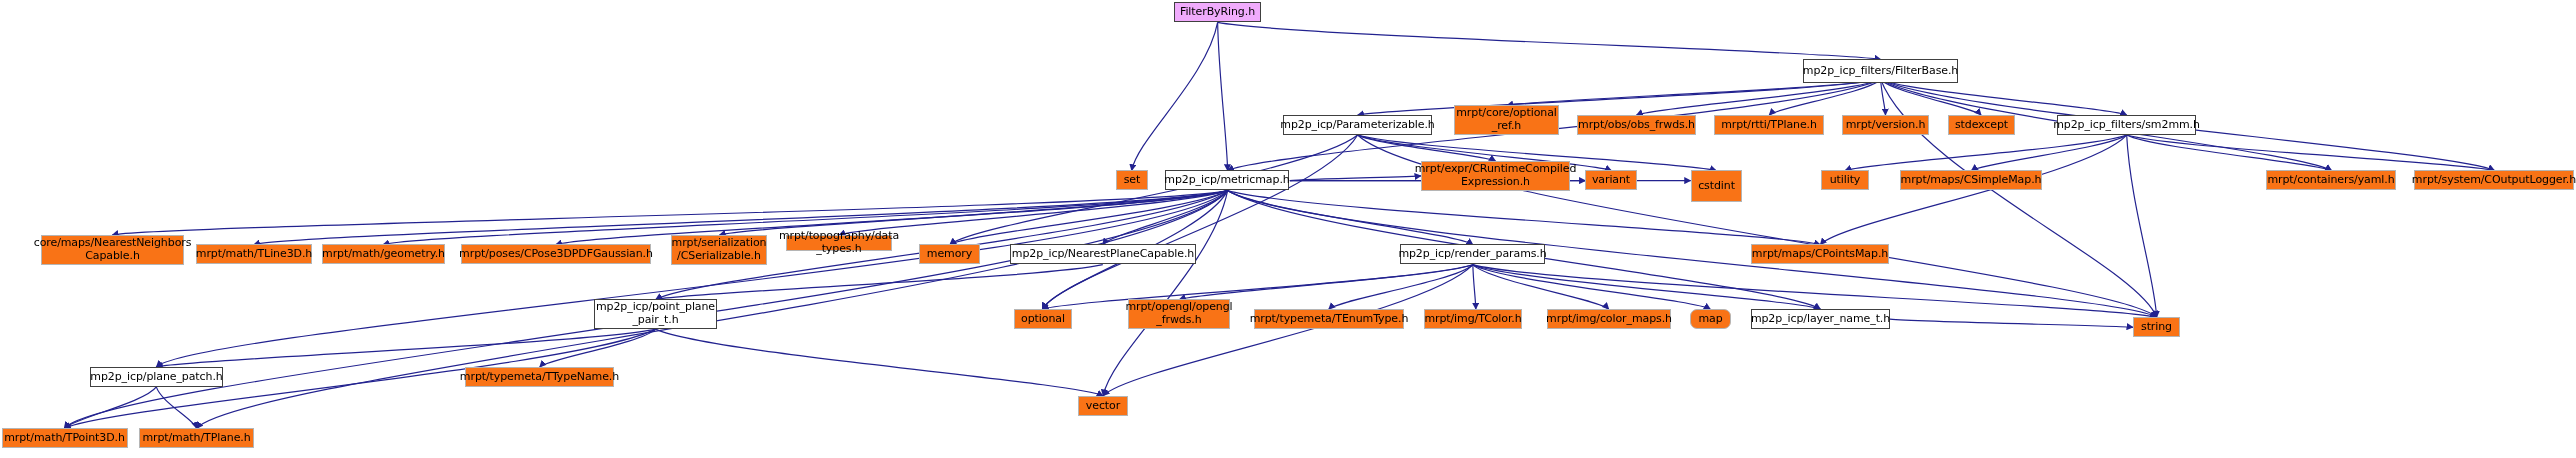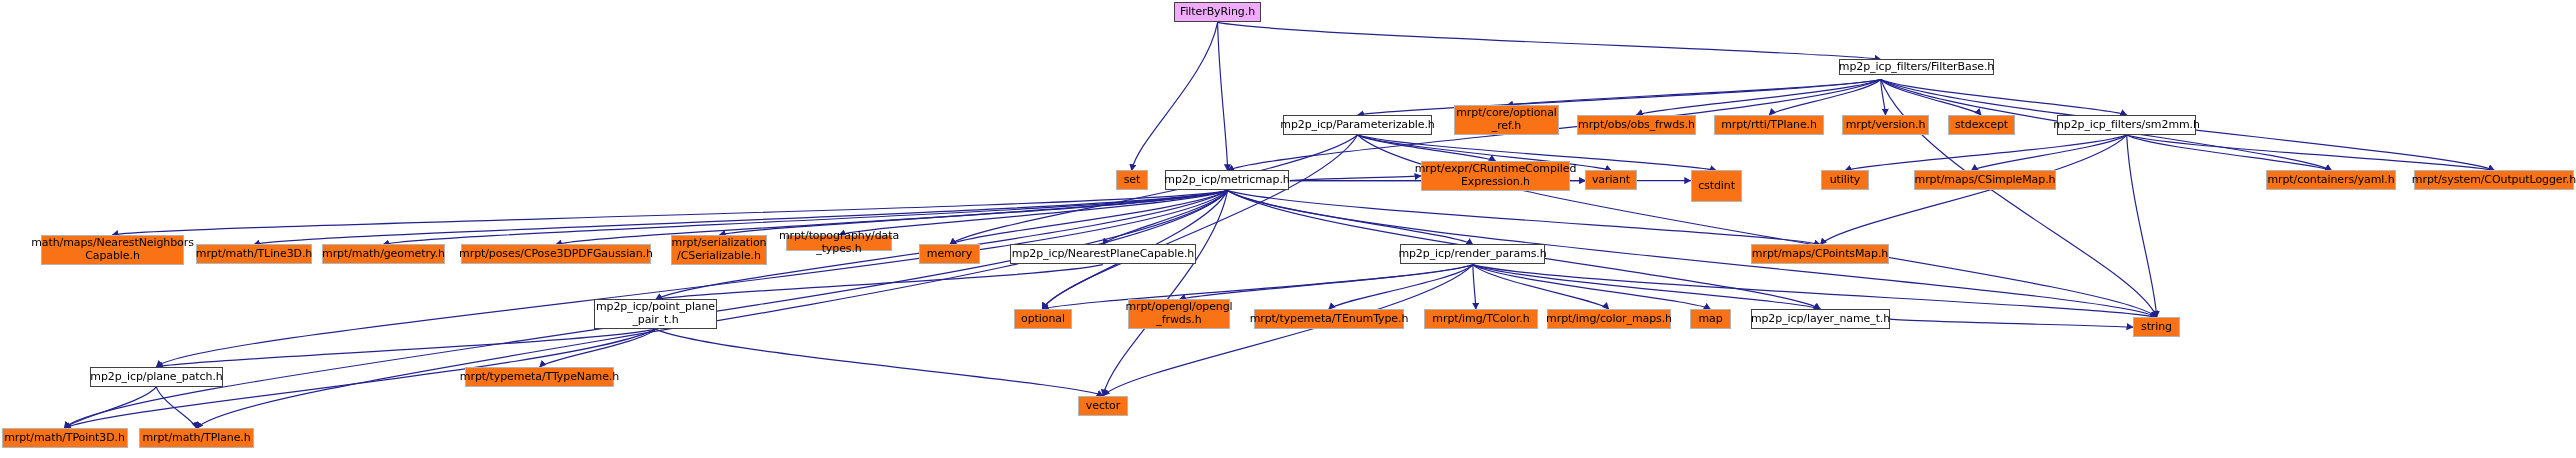--- a/index.html
+++ b/index.html
@@ -107,61 +107,61 @@
       <path d="M 2551 430.5 C 2592.328 434.68, 2856.04 439.08, 2879 441.5" fill="none" stroke="#22228f" stroke-width="1.6" marker-end="url(#arrow)"></path>
       <path d="M 211 522 C 195.376 543.28, 95.68 565.68, 87 578" fill="none" stroke="#22228f" stroke-width="1.6" marker-end="url(#arrow)"></path>
       <path d="M 211 522 C 217.867 543.28, 261.685 565.68, 265.5 578" fill="none" stroke="#22228f" stroke-width="1.6" marker-end="url(#arrow)"></path>
       <path d="M 1657 257 C 1558 347.44, 266 442.64, 211 495" fill="none" stroke="#22228f" stroke-width="1.6" marker-end="url(#arrow)"></path>
       <path d="M 1657 257 C 1558 378.98, 320.5 507.38, 265.5 578" fill="none" stroke="#22228f" stroke-width="1.6" marker-end="url(#arrow)"></path>
       <path d="M 1657 257 C 1558 378.98, 142 507.38, 87 578" fill="none" stroke="#22228f" stroke-width="1.6" marker-end="url(#arrow)"></path>
       <path d="M 1988 357 C 2087 383.98, 2856 412.38, 2911 428" fill="none" stroke="#22228f" stroke-width="1.6" marker-end="url(#arrow)"></path>
     </svg>
   <div id="nodes-layer">
       <div class="node root" style="left: 1174px; top: 2.2px; width: 87px; height: 20px;">FilterByRing.h</div>
-      <div class="node hdr" style="left: 1803px; top: 59px; width: 155px; height: 16px; margin-left: 36px;">mp2p_icp_filters/FilterBase.h</div>
+      <div class="node hdr" style="left: 1803px; top: 59px; width: 155px; height: 24px;">mp2p_icp_filters/FilterBase.h</div>
       <div class="node hdr" style="left: 1283px; top: 115px; width: 149px; height: 20px;">mp2p_icp/Parameterizable.h</div>
       <div class="node " style="left: 1454px; top: 105px; width: 105px; height: 30px;">mrpt/core/optional
 _ref.h</div>
       <div class="node " style="left: 1577px; top: 115px; width: 119px; height: 20px;">mrpt/obs/obs_frwds.h</div>
       <div class="node " style="left: 1714px; top: 115px; width: 110px; height: 20px;">mrpt/rtti/TPlane.h</div>
       <div class="node " style="left: 1842px; top: 115px; width: 87px; height: 20px;">mrpt/version.h</div>
       <div class="node " style="left: 1948px; top: 115px; width: 67px; height: 20px;">stdexcept</div>
       <div class="node hdr" style="left: 2057px; top: 115px; width: 139px; height: 20px;">mp2p_icp_filters/sm2mm.h</div>
       <div class="node " style="left: 1116px; top: 170px; width: 32px; height: 20px;">set</div>
       <div class="node hdr" style="left: 1165px; top: 170px; width: 124px; height: 20px;">mp2p_icp/metricmap.h</div>
       <div class="node " style="left: 1421px; top: 161px; width: 149px; height: 30px;">mrpt/expr/CRuntimeCompiled
 Expression.h</div>
       <div class="node " style="left: 1585px; top: 170px; width: 52px; height: 20px; text-align: right;">variant</div>
       <div class="node " style="left: 1691px; top: 170px; width: 51px; height: 32px;">cstdint</div>
       <div class="node " style="left: 1821px; top: 170px; width: 48px; height: 20px;">utility</div>
-      <div class="node " style="left: 1900px; top: 170px; width: 142px; height: 20px; margin-left: 14px;">mrpt/maps/CSimpleMap.h</div>
+      <div class="node " style="left: 1900px; top: 170px; width: 142px; height: 20px;">mrpt/maps/CSimpleMap.h</div>
       <div class="node " style="left: 2266px; top: 170px; width: 130px; height: 20px;">mrpt/containers/yaml.h</div>
       <div class="node " style="left: 2414px; top: 170px; width: 160px; height: 20px;">mrpt/system/COutputLogger.h</div>
-      <div class="node " style="left: 41px; top: 235px; width: 143px; height: 30px;">math/maps/NearestNeighbors
+      <div class="node " style="left: 41px; top: 235px; width: 143px; height: 30px;">core/maps/NearestNeighbors
 Capable.h</div>
       <div class="node " style="left: 196px; top: 244px; width: 116px; height: 20px;">mrpt/math/TLine3D.h</div>
       <div class="node " style="left: 322px; top: 244px; width: 123px; height: 20px;">mrpt/math/geometry.h</div>
       <div class="node " style="left: 461px; top: 244px; width: 190px; height: 20px;">mrpt/poses/CPose3DPDFGaussian.h</div>
       <div class="node " style="left: 671px; top: 235px; width: 96px; height: 30px;">mrpt/serialization
 /CSerializable.h</div>
       <div class="node " style="left: 786px; top: 235px; width: 106px; height: 16px;">mrpt/topography/data
 _types.h</div>
       <div class="node " style="left: 919px; top: 244px; width: 61px; height: 20px;">memory</div>
       <div class="node hdr" style="left: 1010px; top: 244px; width: 186px; height: 20px;">mp2p_icp/NearestPlaneCapable.h</div>
       <div class="node hdr" style="left: 1400px; top: 244px; width: 145px; height: 20px;">mp2p_icp/render_params.h</div>
       <div class="node " style="left: 1751px; top: 244px; width: 138px; height: 20px;">mrpt/maps/CPointsMap.h</div>
       <div class="node hdr" style="left: 594px; top: 299px; width: 123px; height: 30px;">mp2p_icp/point_plane
 _pair_t.h</div>
       <div class="node " style="left: 1014px; top: 309px; width: 58px; height: 20px;">optional</div>
       <div class="node " style="left: 1128px; top: 299px; width: 102px; height: 30px;">mrpt/opengl/opengl
 _frwds.h</div>
       <div class="node " style="left: 1254px; top: 309px; width: 150px; height: 20px;">mrpt/typemeta/TEnumType.h</div>
-      <div class="node " style="left: 1424px; top: 309px; width: 114px; height: 20px;">mrpt/img/TColor.h</div>
+      <div class="node " style="left: 1424px; top: 309px; width: 98px; height: 20px;">mrpt/img/TColor.h</div>
       <div class="node " style="left: 1547px; top: 309px; width: 124px; height: 20px;">mrpt/img/color_maps.h</div>
-      <div class="node " style="left: 1690px; top: 309px; width: 41px; height: 20px;">map</div>
+      <div class="node " style="left: 1690px; top: 309px; width: 41px; height: 20px; border-radius: 7px;">map</div>
       <div class="node hdr" style="left: 1751px; top: 309px; width: 139px; height: 20px;">mp2p_icp/layer_name_t.h</div>
       <div class="node " style="left: 2133px; top: 317px; width: 47px; height: 20px;">string</div>
       <div class="node hdr" style="left: 90px; top: 367px; width: 133px; height: 20px;">mp2p_icp/plane_patch.h</div>
       <div class="node " style="left: 465px; top: 367px; width: 149px; height: 20px;">mrpt/typemeta/TTypeName.h</div>
       <div class="node " style="left: 1078px; top: 396px; width: 50px; height: 20px;">vector</div>
       <div class="node " style="left: 1.5px; top: 428px; width: 126px; height: 20px;">mrpt/math/TPoint3D.h</div>
       <div class="node " style="left: 139px; top: 428px; width: 115px; height: 20px;">mrpt/math/TPlane.h</div>
     </div>
 </div>
 

